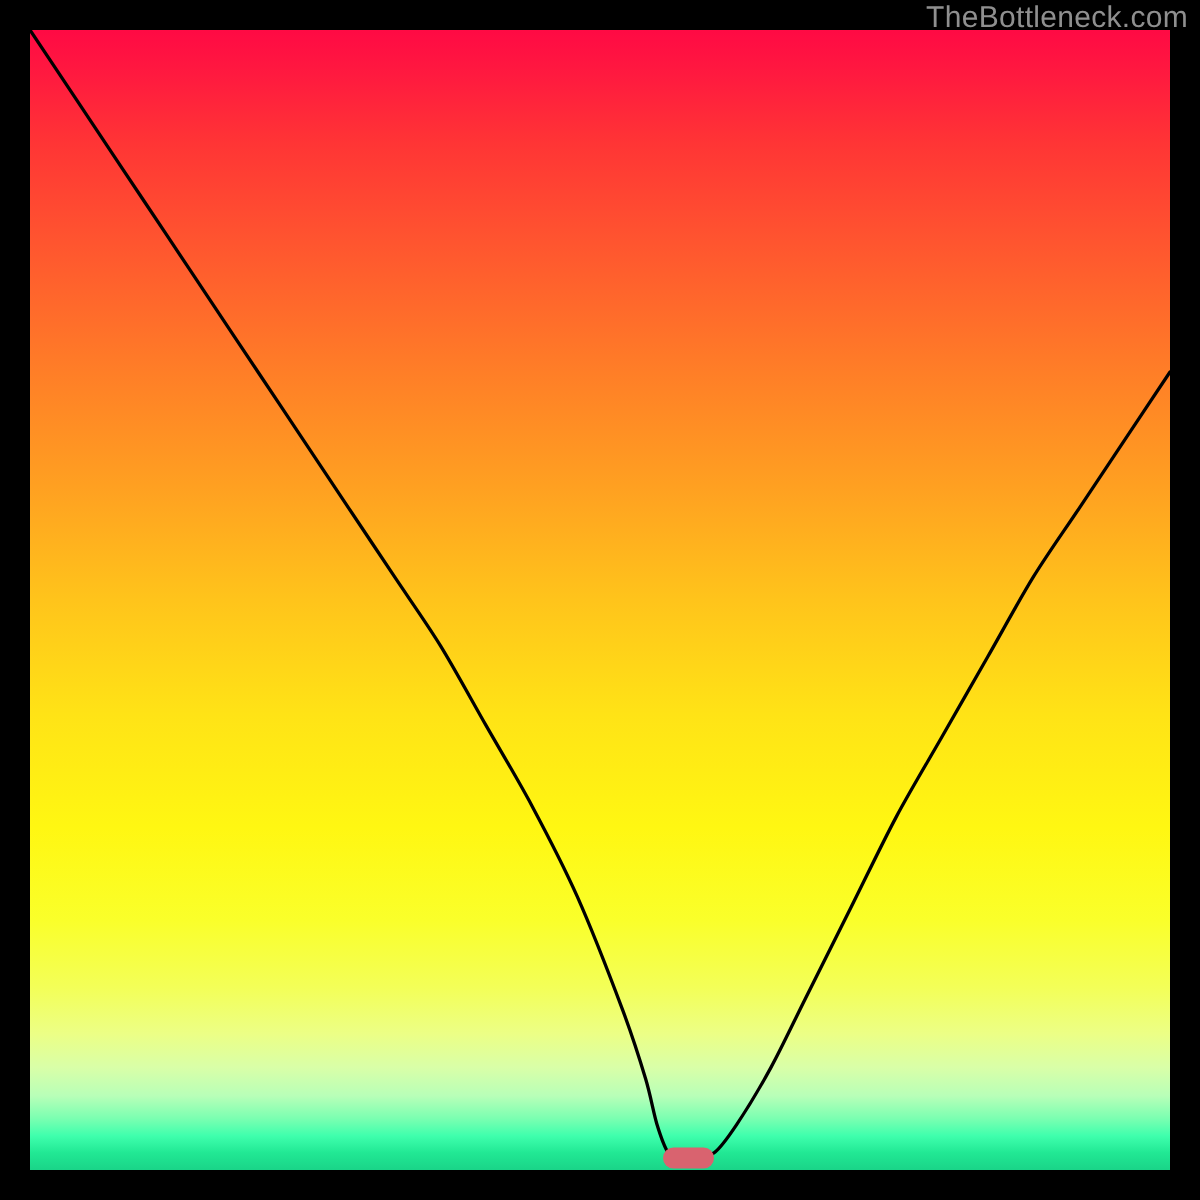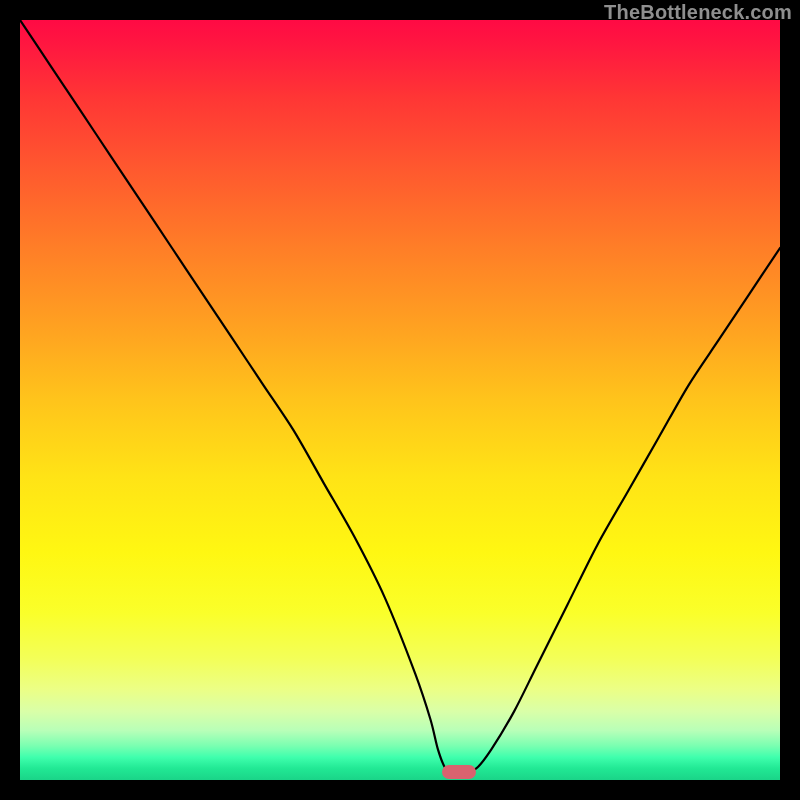--- a/index.html
+++ b/index.html
@@ -68,21 +68,21 @@
     height: 14px;
     border-radius: 7px;
     background: #d9636f;
   }
   .watermark {
     position: absolute;
     top: 1px;
     right: 8px;
     color: #8f8f8f;
     font-size: 20px;
-    font-weight: 700;
+    font-weight: 400;
     letter-spacing: 0.2px;
     user-select: none;
   }
 </style>
 </head>
 <body>
 
 <div class="frame">
   <div class="watermark">TheBottleneck.com</div>
 

